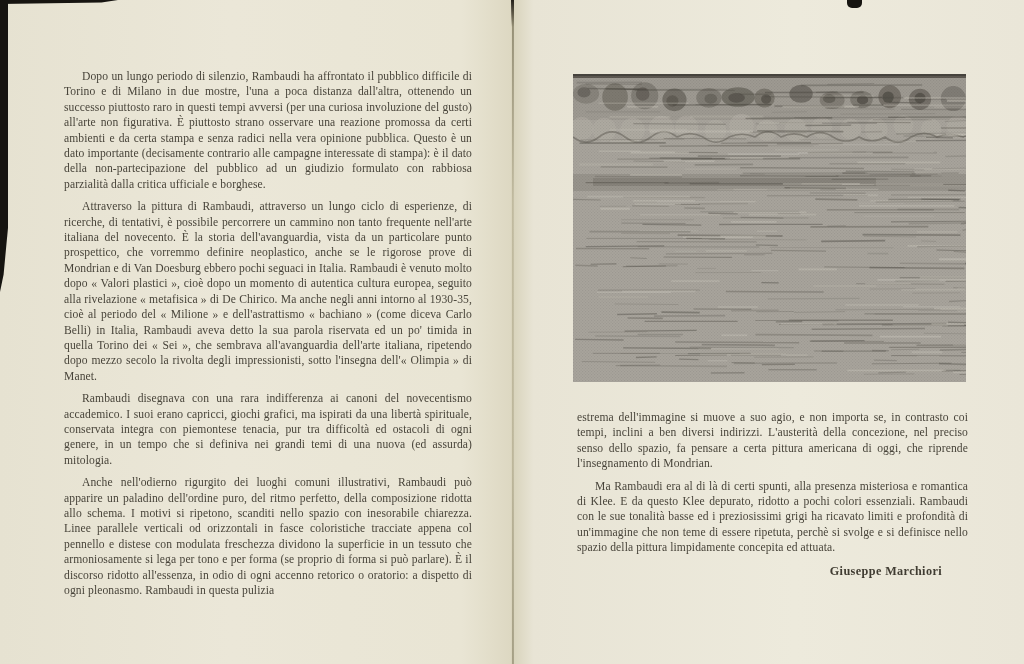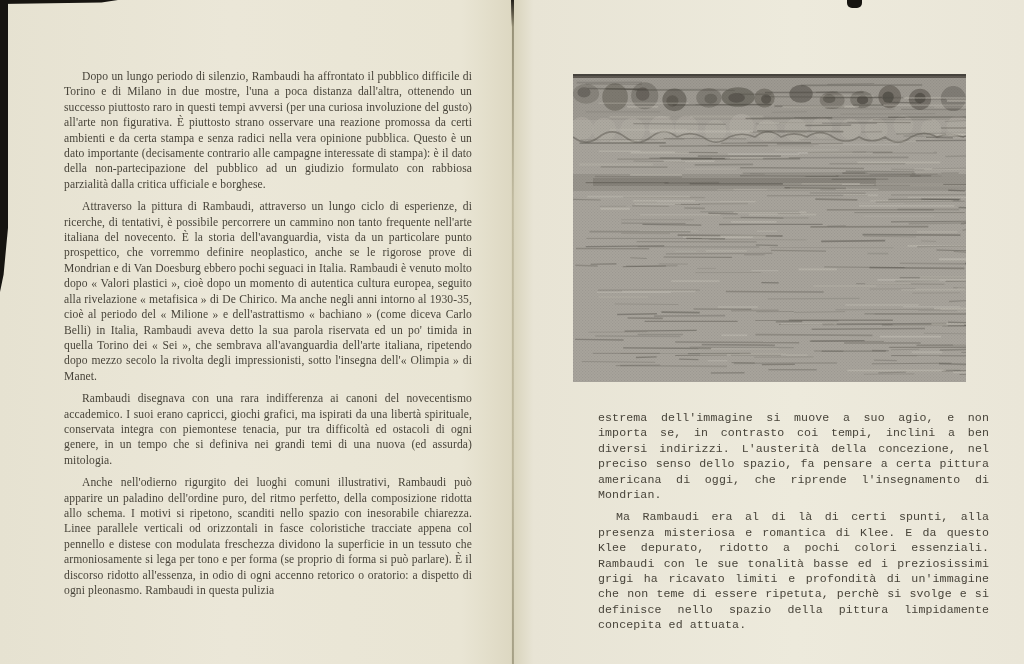--- a/index.html
+++ b/index.html
@@ -16,21 +16,21 @@
   .edge{position:absolute;background:#161410;}
   #edge-top-left{left:0;top:0;width:118px;height:4px;clip-path:polygon(0 0,100% 0,86% 62%,0 100%);}
   #edge-top-hairline{left:0;top:0;width:1024px;height:1px;background:rgba(70,66,52,.35);}
   #edge-left-bar{left:0;top:0;width:8px;height:292px;clip-path:polygon(0 0,100% 0,100% 78%,45% 94%,0 100%);}
   #edge-top-right-nub{left:847px;top:0;width:15px;height:8px;border-radius:0 0 5px 5px;}
   #fold-nub{position:absolute;left:511px;top:0;width:3px;height:27px;background:linear-gradient(180deg,#24211a,rgba(60,54,40,.55) 55%,rgba(60,54,40,0));}
 
   
   .text-col{position:absolute;color:#48443a;font-size:11.6px;line-height:15.4px;text-align:justify;letter-spacing:.1px;}
   #left-text{left:64px;top:69px;width:408px;}
-  #right-text{left:598px;top:410px;width:391px;font-family:Liberation Mono, monospace;}
+  #right-text{left:577px;top:410px;width:391px;}
   .text-col p{margin:0 0 7px 0;text-indent:18px;}
   #right-text p:first-child{text-indent:0;}
 
   #signature{margin-top:8px;text-align:right;padding-right:26px;font-weight:bold;font-size:12.2px;letter-spacing:.4px;color:#403c32;}
 
   
   #artwork{position:absolute;left:573px;top:74px;width:393px;height:308px;}
   #artwork svg{display:block;width:100%;height:100%;}
 </style>
 </head>
@@ -445,15 +445,16 @@
         </defs>
         <rect x="0" y="0" width="393" height="308" fill="url(#ht)" opacity="0.11"></rect>
       </svg>
   </div>
 
   <div id="right-text" class="text-col">
     <div>
         <p>estrema dell'immagine si muove a suo agio, e non importa se, in contrasto coi tempi, inclini a ben diversi indirizzi. L'austerità della concezione, nel preciso senso dello spazio, fa pensare a certa pittura americana di oggi, che riprende l'insegnamento di Mondrian.</p>
         <p>Ma Rambaudi era al di là di certi spunti, alla presenza misteriosa e romantica di Klee. E da questo Klee depurato, ridotto a pochi colori essenziali. Rambaudi con le sue tonalità basse ed i preziosissimi grigi ha ricavato limiti e profondità di un'immagine che non teme di essere ripetuta, perchè si svolge e si definisce nello spazio della pittura limpidamente concepita ed attuata.</p>
       </div>
+    <div id="signature">Giuseppe Marchiori</div>
   </div>
 
 </div>
 
 </body></html>

